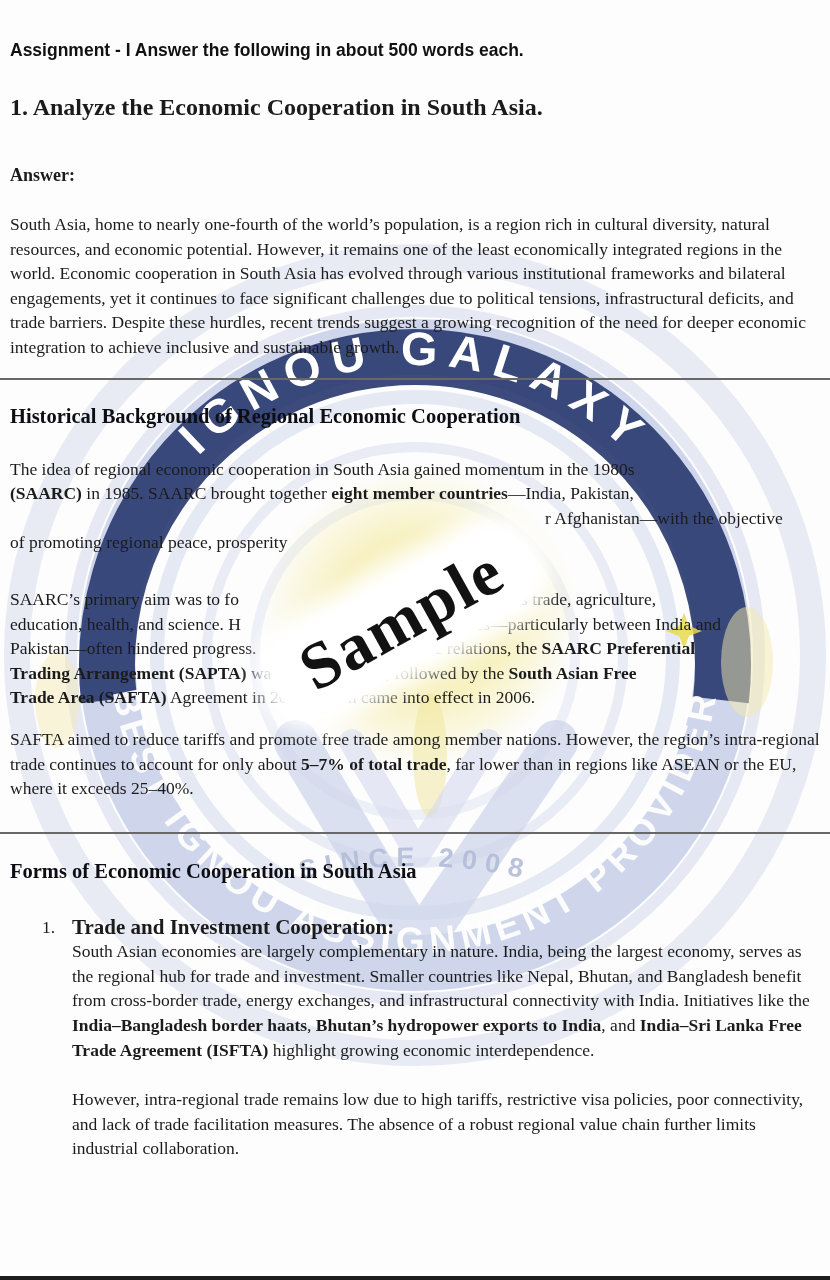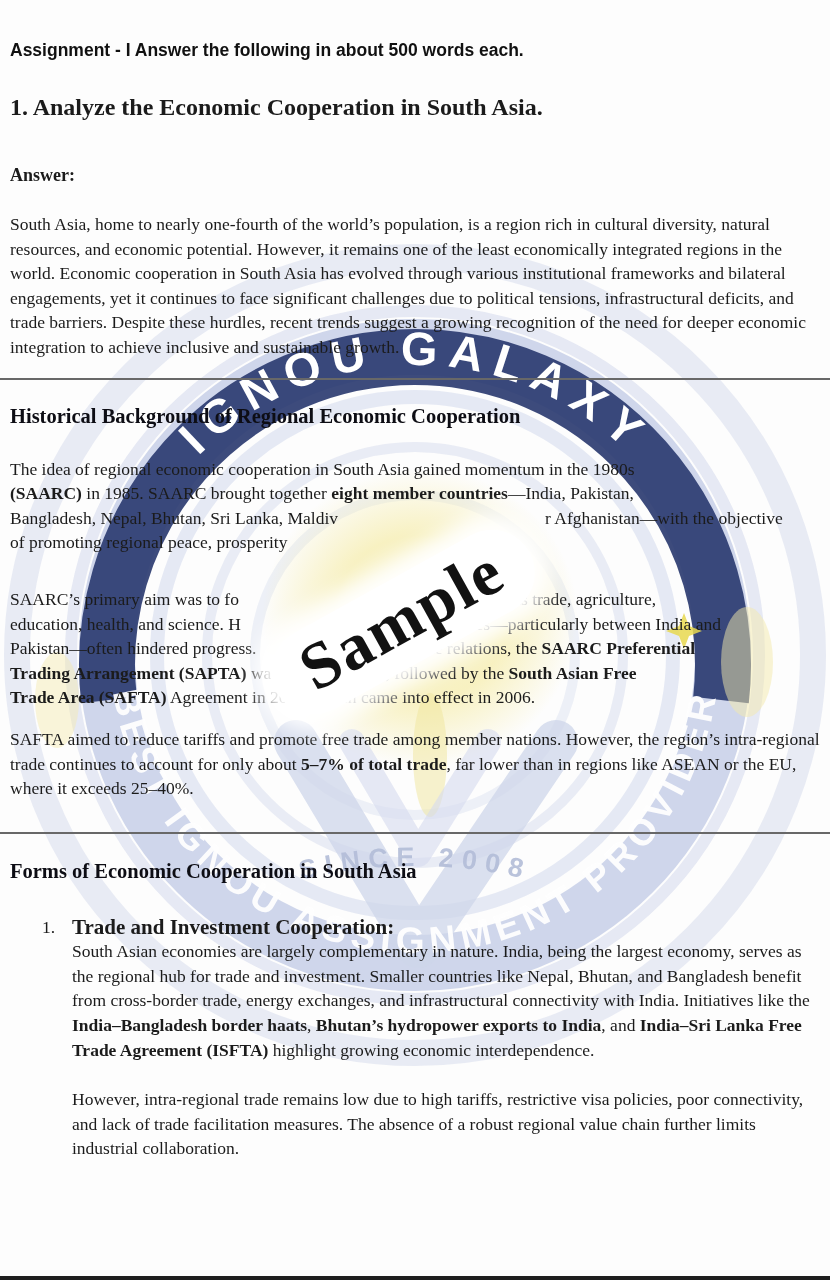--- a/index.html
+++ b/index.html
@@ -111,21 +111,21 @@
 
     <div class="para intro"><span>South Asia, home to nearly one-fourth of the world’s population, is a region rich in cultural diversity, natural resources, and economic potential. However, it remains one of the least economically integrated regions in the world. Economic cooperation in South Asia has evolved through various institutional frameworks and bilateral engagements, yet it continues to face significant challenges due to political tensions, infrastructural deficits, and trade barriers. Despite these hurdles, recent trends suggest a growing recognition of the need for deeper economic integration to achieve inclusive and sustainable growth.</span></div>
 
     <div class="divider"></div>
 
     <h2 class="sec-heading">Historical Background of Regional Economic Cooperation</h2>
 
     <div class="para hist-p1">
         <div class="tline"><span><span>The idea of regional economic cooperation in South Asia gained momentum in the 1980s</span></span></div>
         <div class="tline"><span><b>(SAARC)</b><span> in 1985. SAARC brought together </span><b>eight member countries</b><span>—India, Pakistan,</span></span></div>
-        <div class="tline"><span><span>Bangladesh, Nepal, Bhutan, Sri Lanka, Maldiv</span></span><span class="rfrag" style="left: 535px;"><span>r Afghanistan—with the objective</span></span></div>
+        <div class="tline"><span class="rfrag" style="left: 535px;"><span>r Afghanistan—with the objective</span></span></div>
         <div class="tline"><span><span>of promoting regional peace, prosperity</span></span></div>
       </div>
 
     <div class="para hist-p2">
         <div class="tline"><span><span>SAARC’s primary aim was to fo</span></span><span class="rfrag" style="left: 440px;"><span>eas such as trade, agriculture,</span></span></div>
         <div class="tline"><span><span>education, health, and science. H</span></span><span class="rfrag" style="left: 398px;"><span>cal disputes—particularly between India and</span></span></div>
         <div class="tline"><span><span>Pakistan—often hindered progress.</span></span><span class="rfrag" style="left: 327px;"><span>trengthen trade relations, the </span><b>SAARC Preferential</b></span></div>
         <div class="tline"><span><b>Trading Arrangement (SAPTA)</b><span> was signed in 1993, followed by the </span><b>South Asian Free</b></span></div>
         <div class="tline"><span><b>Trade Area (SAFTA)</b><span> Agreement in 2004, which came into effect in 2006.</span></span></div>
       </div>

